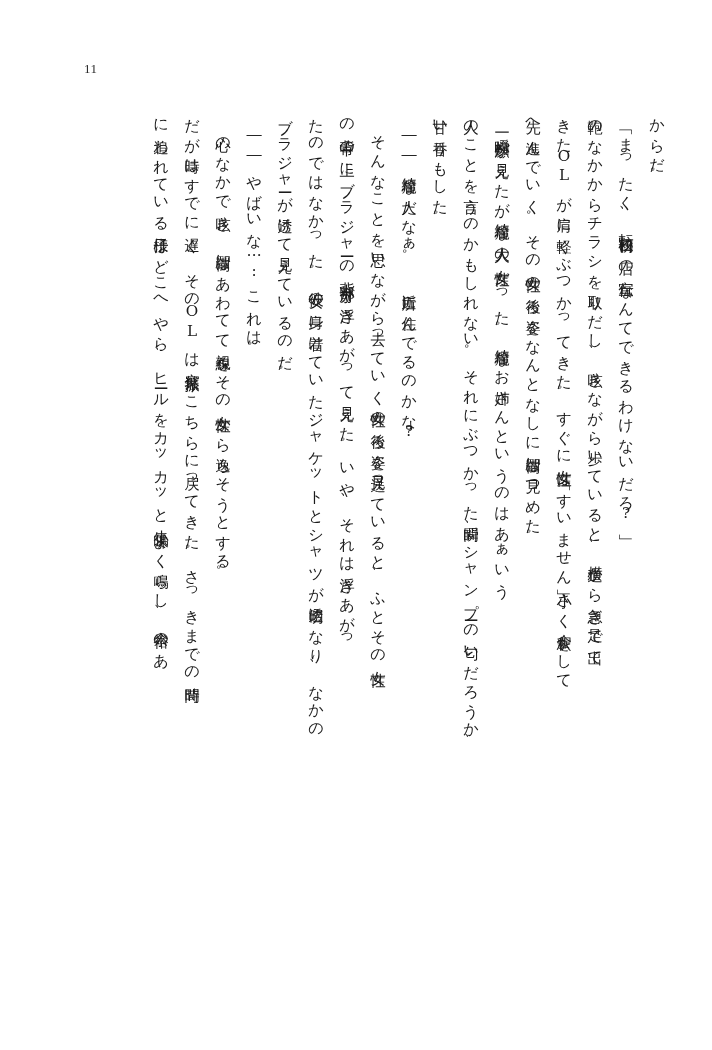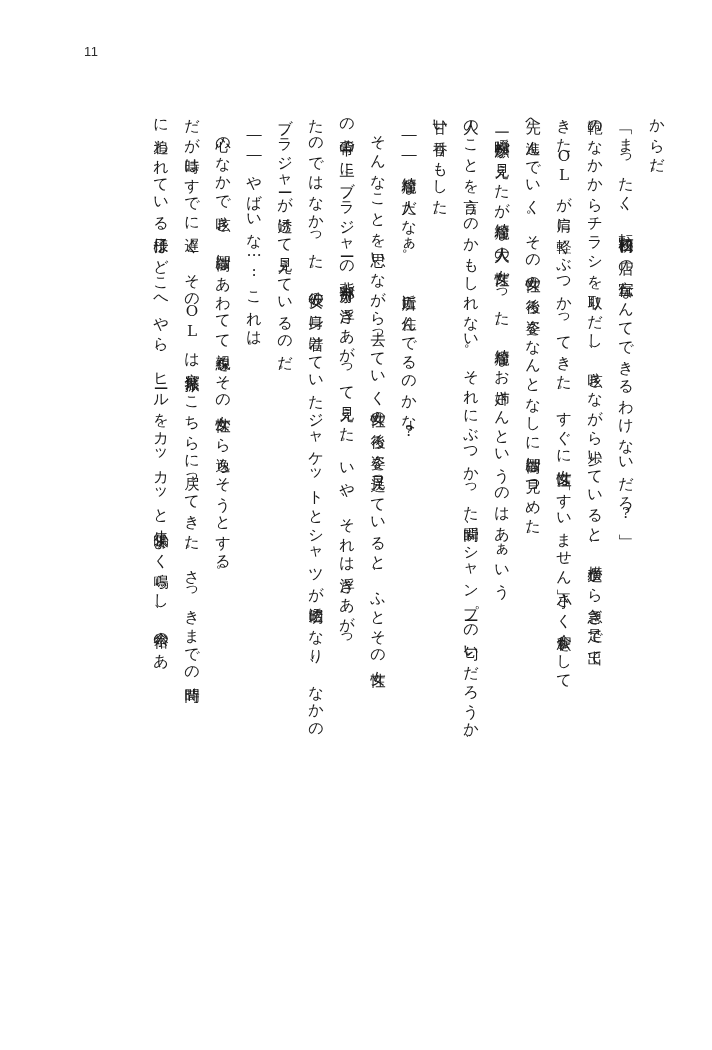--- a/index.html
+++ b/index.html
@@ -17,25 +17,25 @@
   }
   .page {
     position: relative;
     width: 712px;
     height: 1050px;
     background: #ffffff;
     box-sizing: border-box;
   }
   .page-number {
     position: absolute;
-    top: 44px;
+    top: 61px;
     left: 84px;
     font-size: 13px;
     color: #2b2b2b;
-    font-family: Liberation Sans, sans-serif;
+    font-family: Liberation Serif, serif;
     letter-spacing: 0.5px;
   }
   .text-body {
     position: absolute;
     top: 108px;
     left: 52px;
     right: 48px;
     height: 880px;
     display: flex;
     flex-direction: row-reverse;

